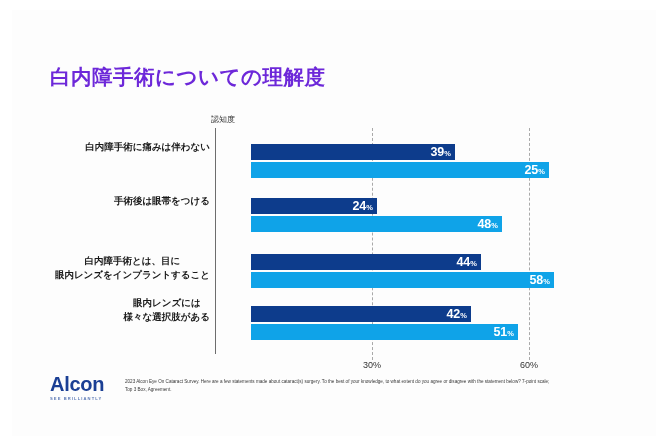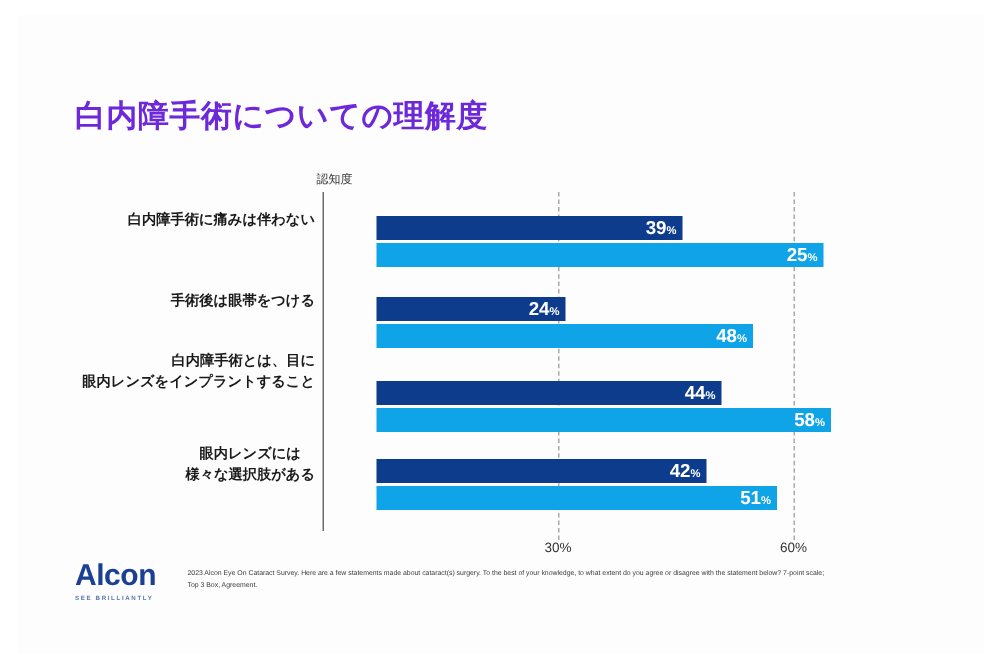--- a/index.html
+++ b/index.html
@@ -222,21 +222,21 @@
   <div class="frame">
 
     <div class="title">白内障手術についての理解度</div>
 
 
     <div class="axis-title">認知度</div>
 
     <div class="cat-wrap">
       <div class="cat-label" style="top:12px;">白内障手術に痛みは伴わない</div>
       <div class="cat-label" style="top:66px;">手術後は眼帯をつける</div>
-      <div class="cat-label" style="top:106px;">白内障手術とは、目に
+      <div class="cat-label" style="top:126px;text-align:center;">白内障手術とは、目に
 眼内レンズをインプラントすること</div>
       <div class="cat-label" style="top:168px;text-align:center;">眼内レンズには
 様々な選択肢がある</div>
     </div>
 
     <div class="plot">
       <div class="y-axis"></div>
       <div class="gridline" style="left:157px;"></div>
       <div class="gridline" style="left:314px;"></div>
       <div class="tick-label" style="left:157px;">30%</div>

